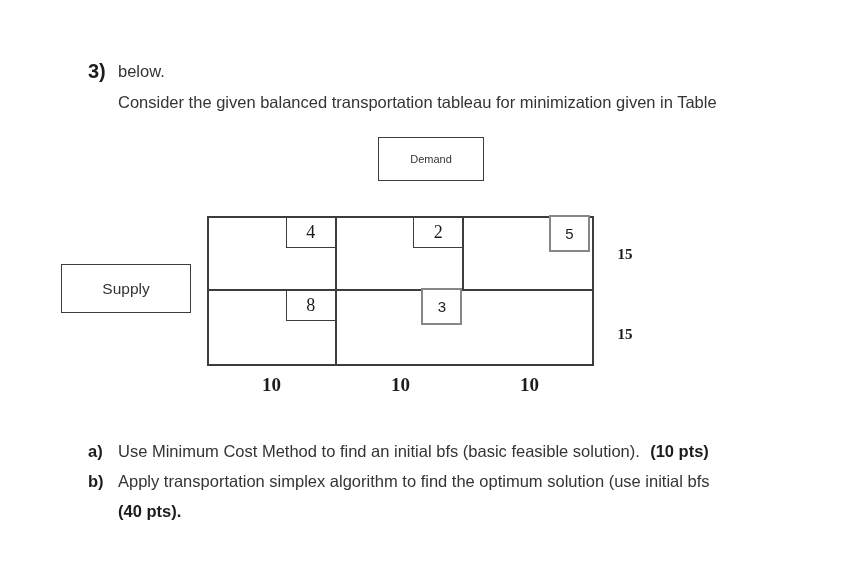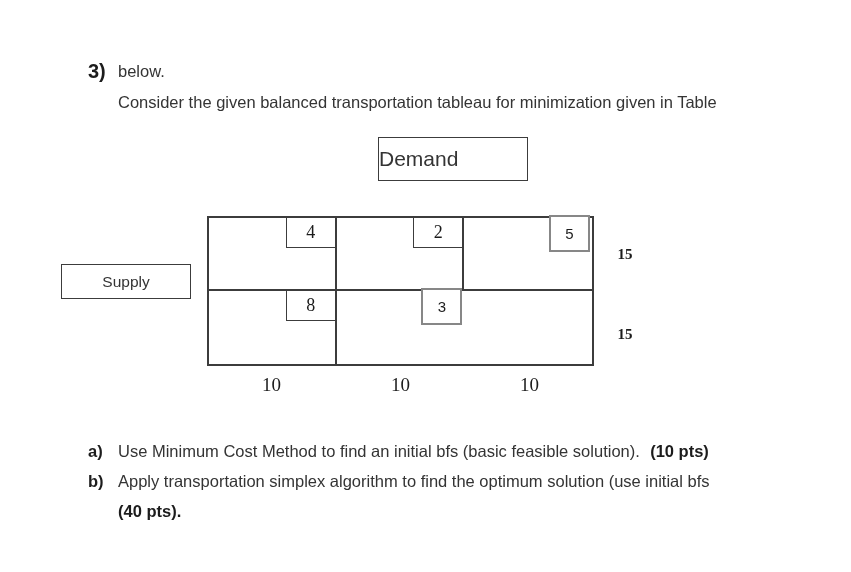--- a/index.html
+++ b/index.html
@@ -42,35 +42,36 @@
     font-size: 16.5px;
     line-height: 31px;
   }
   .q-line { display: block; }
 
   
   .demand-box {
     position: absolute;
     left: 378px;
     top: 137px;
-    width: 150px;
+    width: 106px;
     height: 44px;
     border: 1.5px solid var(--border);
     display: flex;
     align-items: center;
-    font-size: 21px;
+    justify-content: center;
+    font-size: 11px;
   }
 
   
   .supply-box {
     position: absolute;
     left: 61px;
     top: 264px;
     width: 130px;
-    height: 35px;
+    height: 49px;
     border: 1.5px solid var(--border);
     display: flex;
     align-items: center;
     justify-content: center;
     font-size: 15.5px;
   }
 
   
   .tableau {
     position: absolute;
@@ -135,21 +136,21 @@
     position: absolute;
     left: 207px;
     top: 374px;
     width: 387px;
     display: flex;
   }
   .demand-val {
     flex: 1;
     text-align: center;
     font-family: "Liberation Serif", serif;
-    font-weight: 400;
+    font-weight: 700;
     font-size: 19px;
     color: var(--text-dark);
   }
 
   
   .tasks {
     position: absolute;
     left: 88px;
     top: 436px;
     width: 740px;

